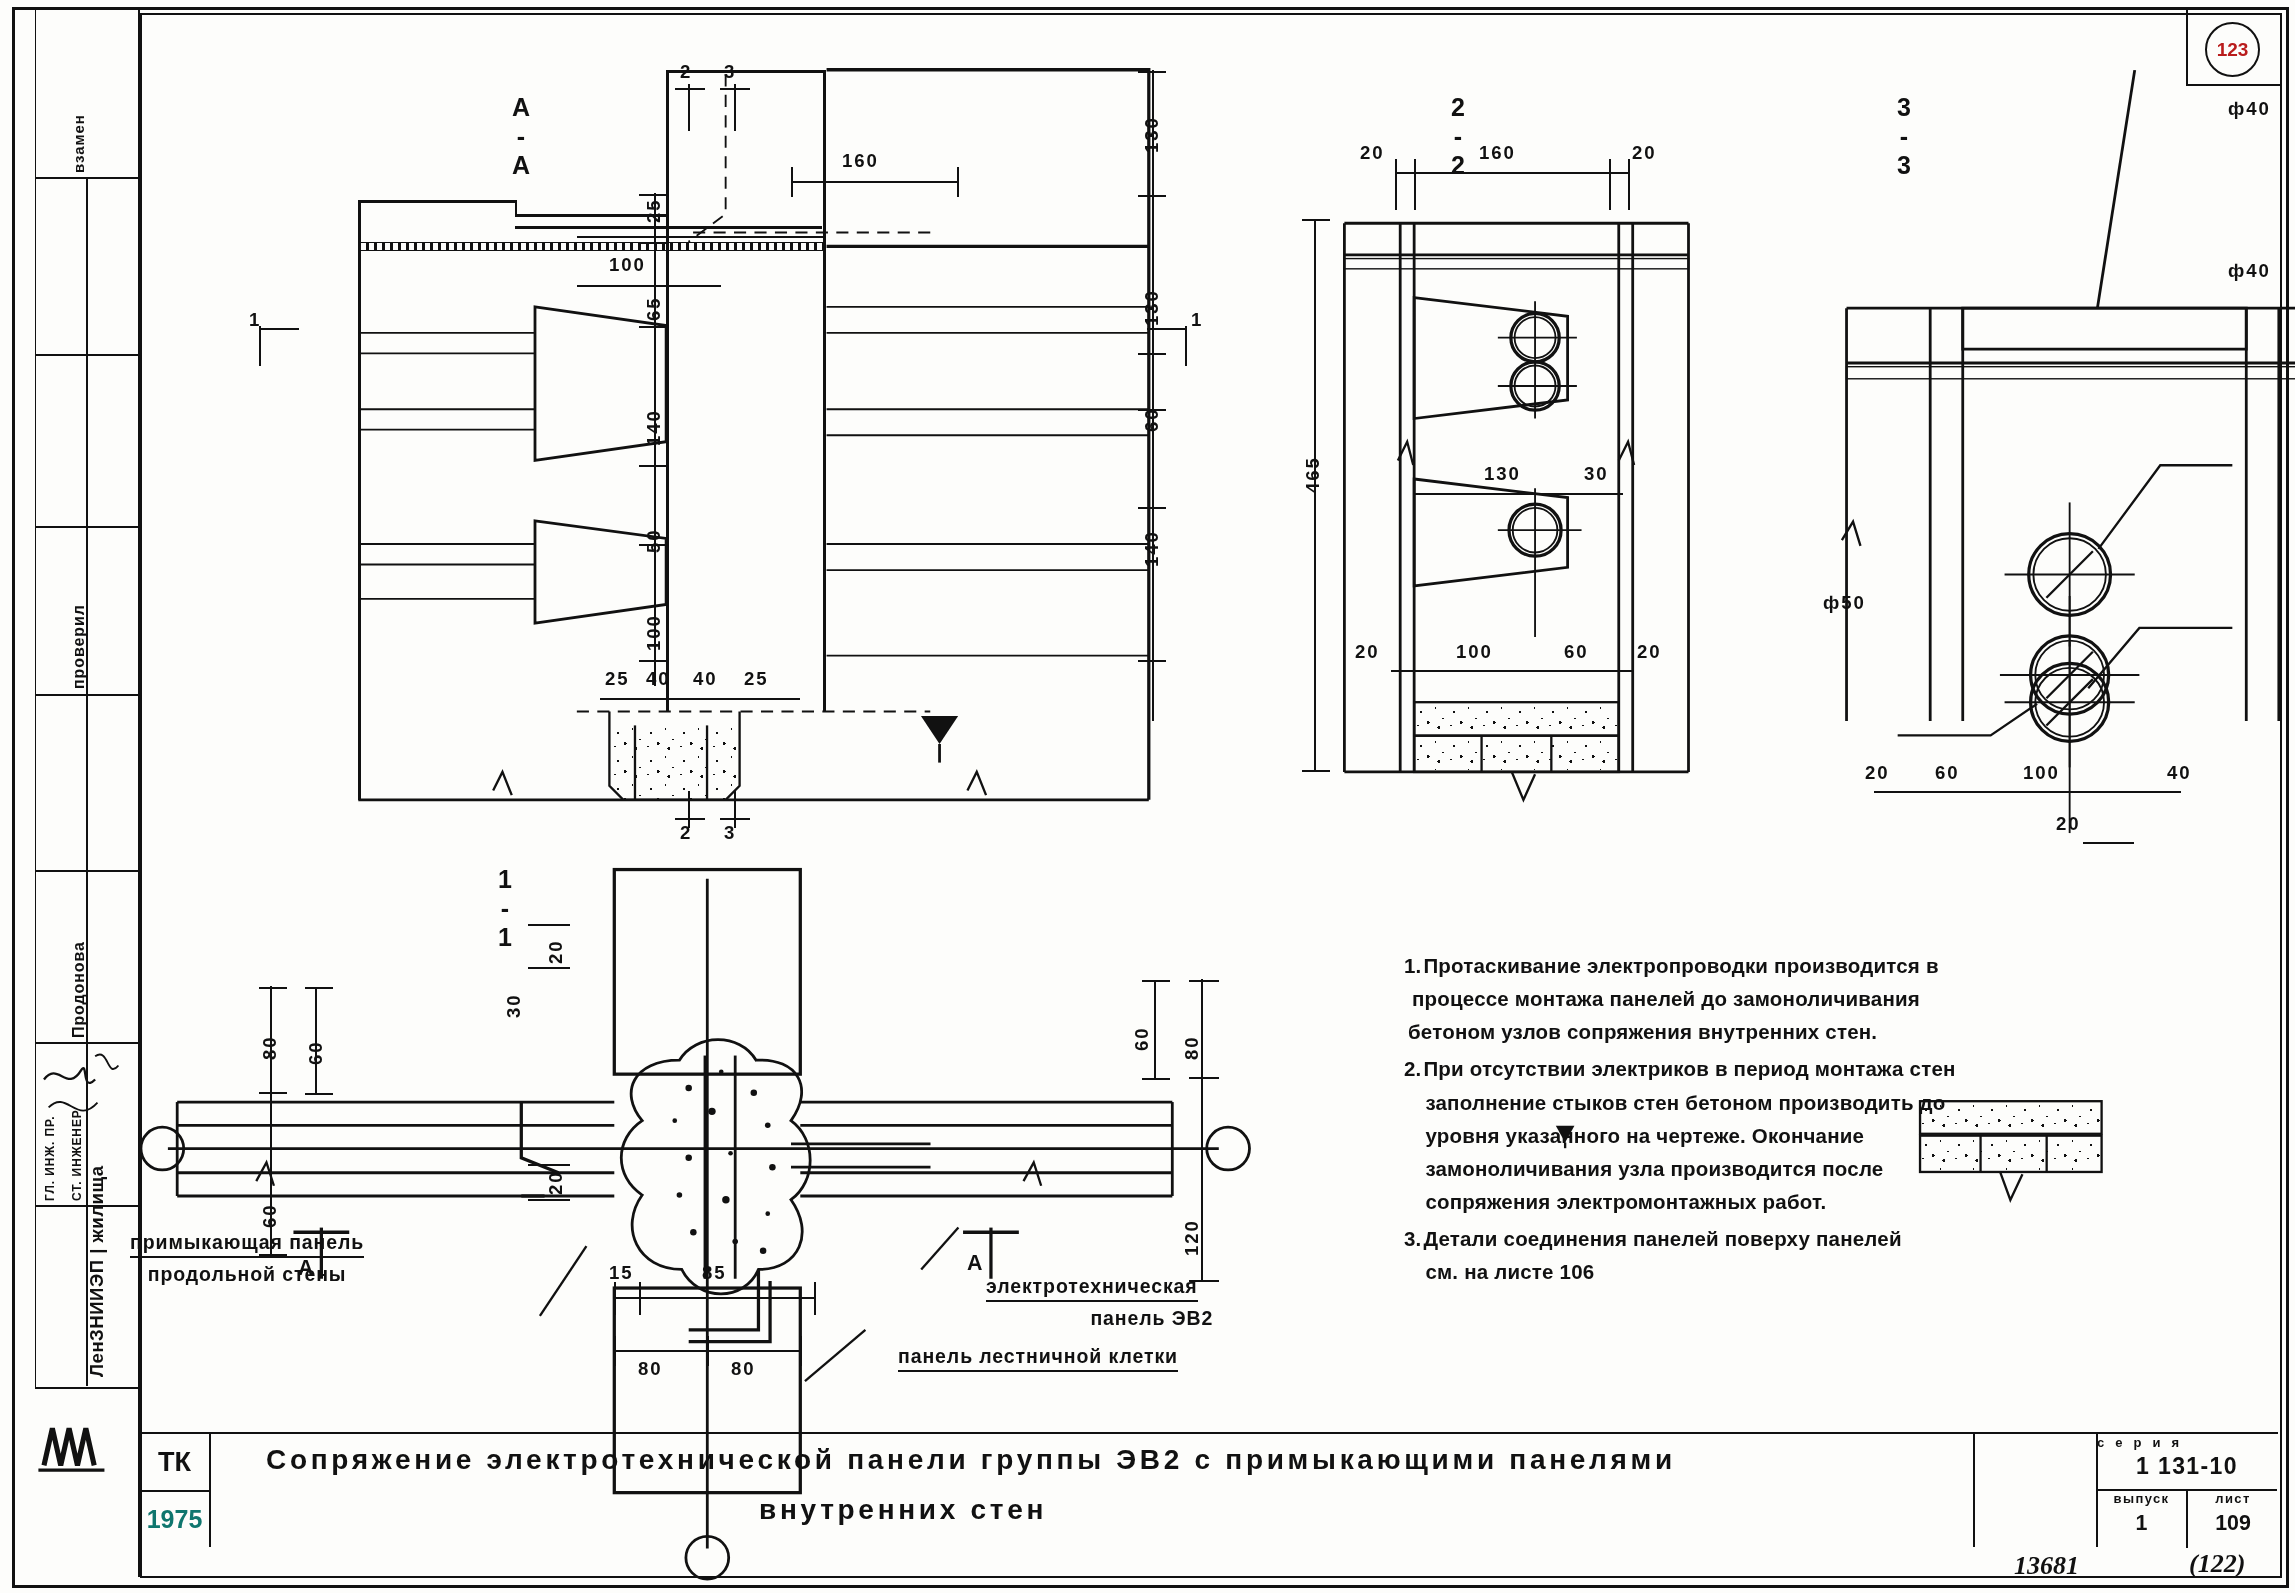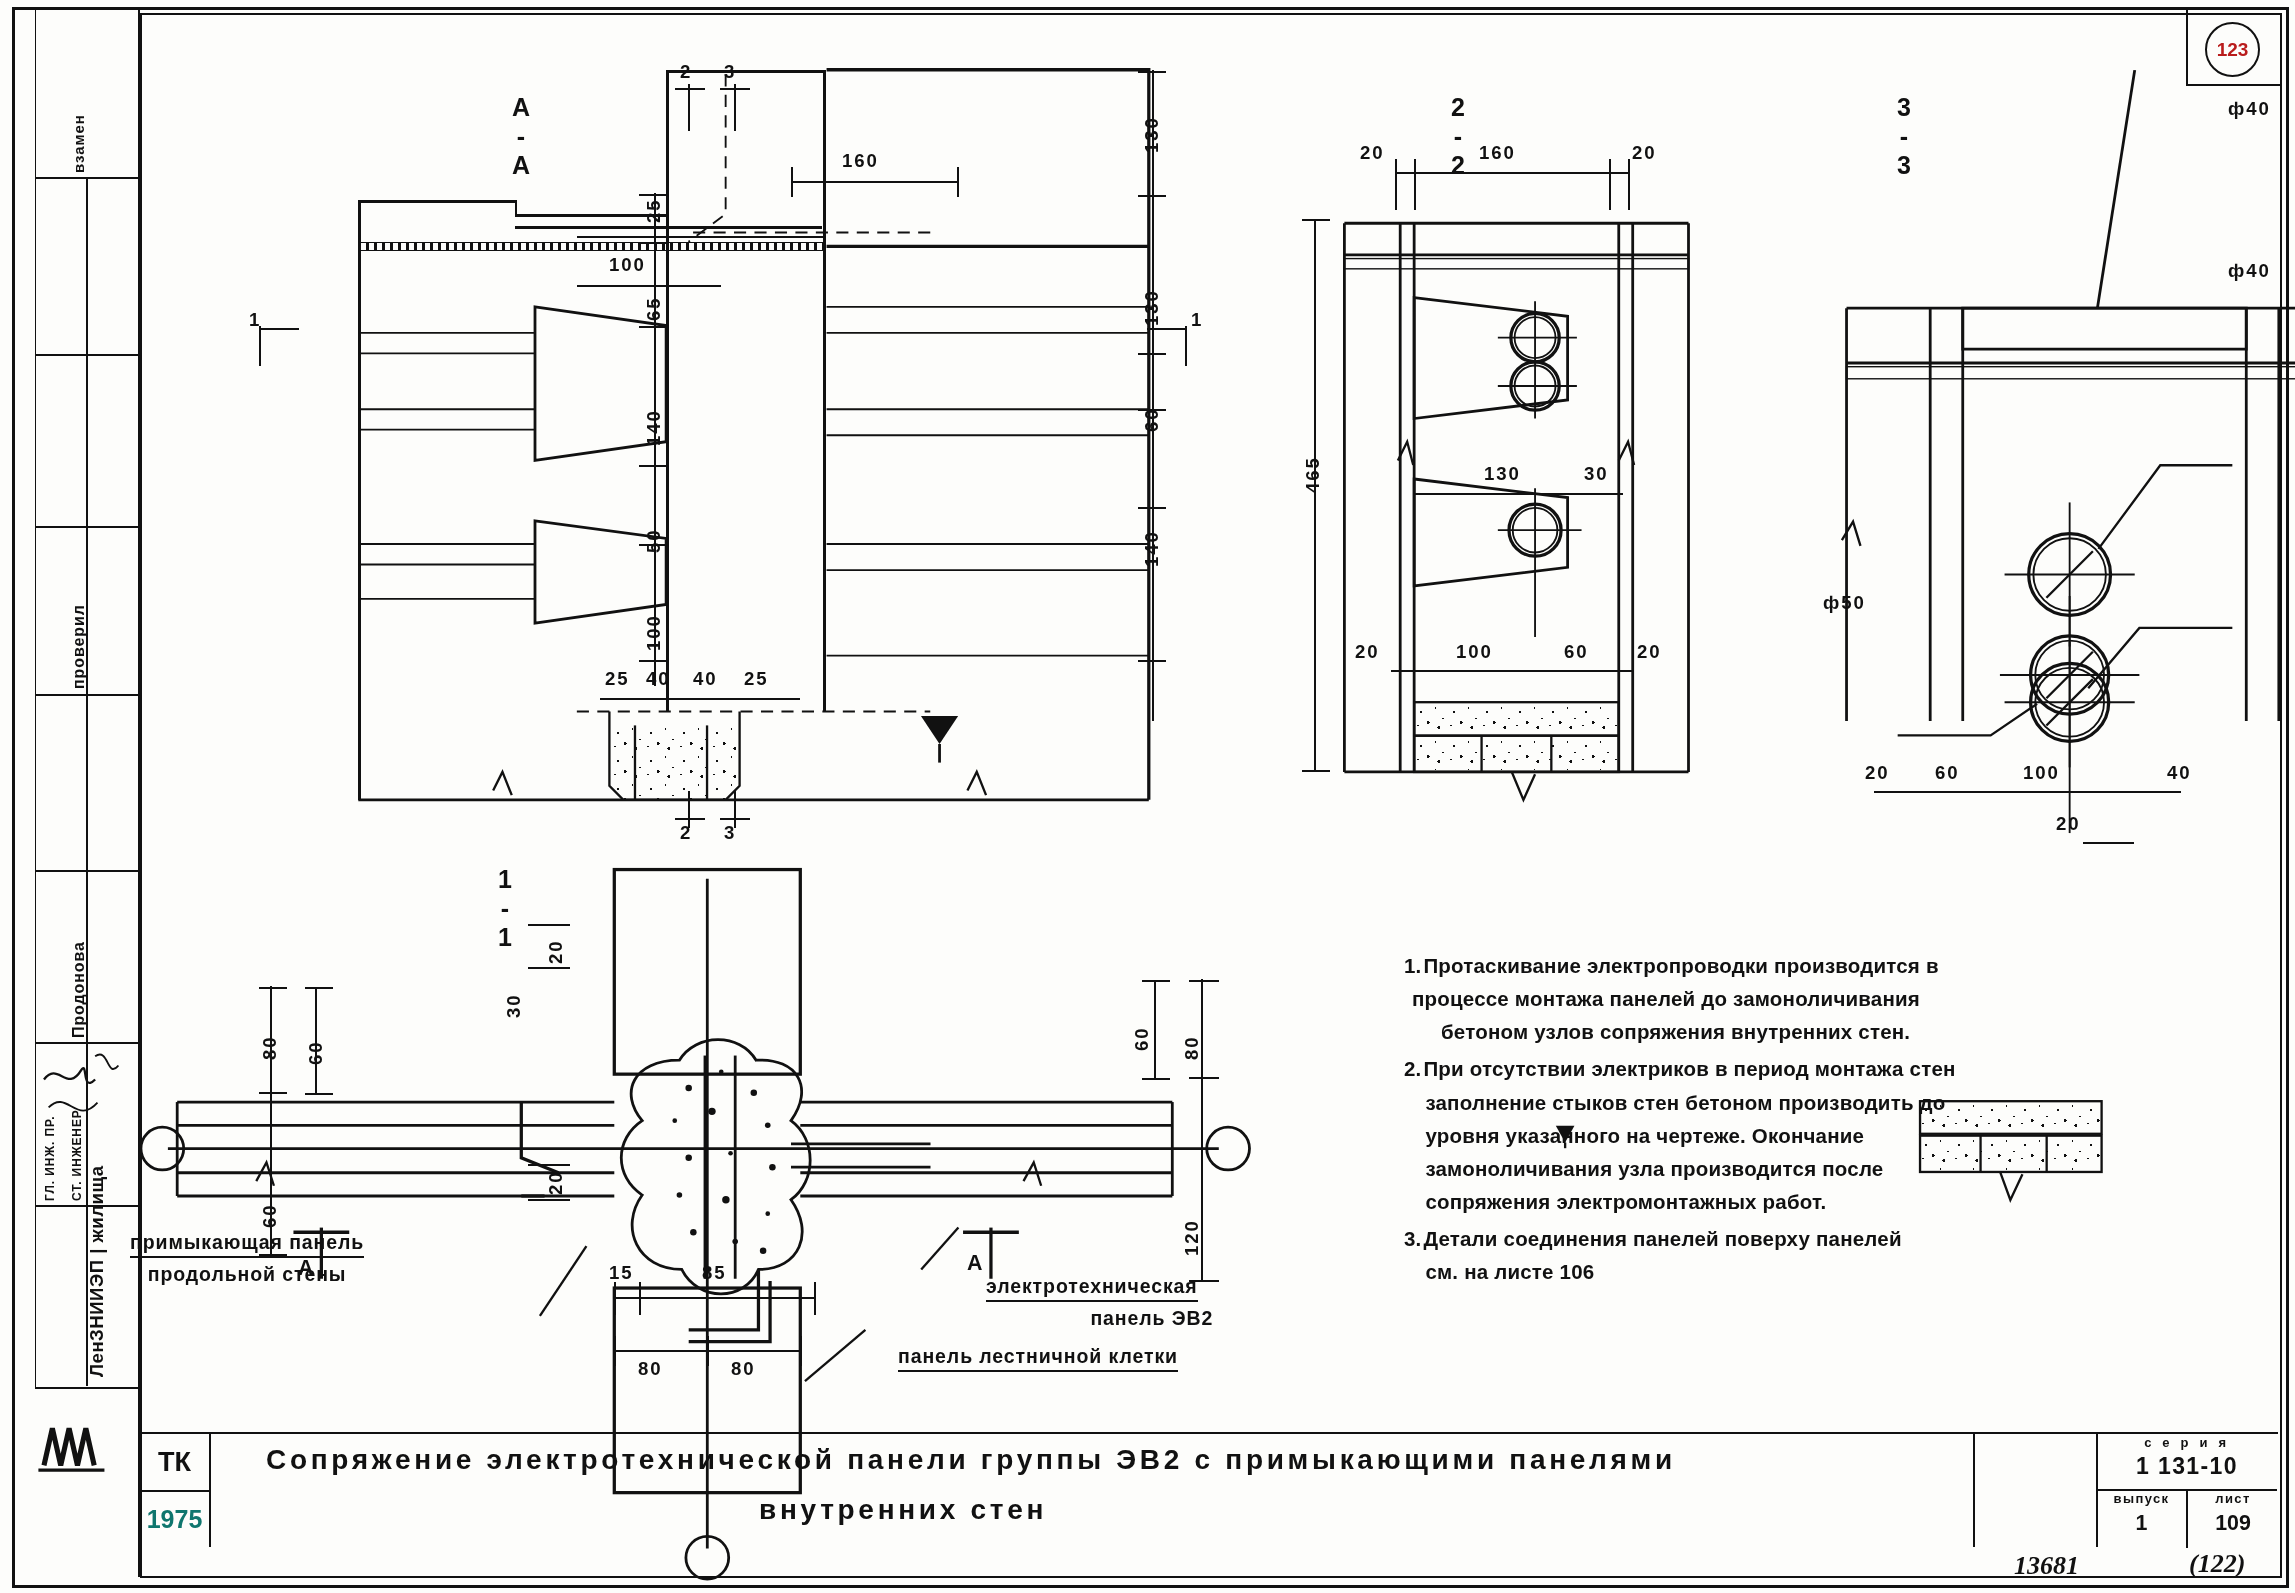--- a/index.html
+++ b/index.html
@@ -66,21 +66,21 @@
      display:flex;align-items:center;justify-content:center;font-weight:bold;font-size:27px;color:#111;}
   #tb-tk .r2{position:absolute;left:0;top:58px;width:100%;height:55px;
      display:flex;align-items:center;justify-content:center;font-weight:bold;font-size:25px;color:#0f766e;}
   #tb-main{position:absolute;left:70px;top:0;width:1763px;height:113px;border-right:2.8px solid #111;}
   .tb-title-l1{position:absolute;left:56px;top:10.2px;font-weight:bold;font-size:28px;letter-spacing:3.7px;color:#111;}
   .tb-title-l2{position:absolute;left:549px;top:60px;font-weight:bold;font-size:28px;letter-spacing:3.7px;color:#111;}
   #tb-org{position:absolute;left:1835px;top:0;width:121px;height:113px;border-right:2.8px solid #111;
      display:flex;align-items:center;justify-content:center;}
   #tb-ser{position:absolute;left:1957px;top:0;width:180px;height:113px;}
   #tb-ser .serhead{position:absolute;left:0;top:0;width:100%;height:55px;border-bottom:2.3px solid #111;}
-  #tb-ser .serhead .t1{position:absolute;left:0;top:0.9px;width:100%;text-align:center;font-weight:bold;font-size:13px;letter-spacing:3.7px;color:#111;}
+  #tb-ser .serhead .t1{position:absolute;left:0;top:0.9px;width:100%;font-weight:bold;font-size:13px;letter-spacing:3.7px;color:#111;}
   #tb-ser .serhead .t2{position:absolute;left:0;top:18.6px;width:100%;text-align:center;font-weight:bold;font-size:23px;letter-spacing:1.4px;color:#111;}
   #tb-ser .c1{position:absolute;left:0;top:56px;width:89px;height:58px;border-right:2.3px solid #111;}
   #tb-ser .c2{position:absolute;left:92px;top:56px;width:88px;height:58px;}
   #tb-ser .ch{position:absolute;left:0;top:0.9px;width:100%;text-align:center;font-weight:bold;font-size:13px;letter-spacing:1.4px;color:#111;}
   #tb-ser .cv{position:absolute;left:0;top:21.4px;width:100%;text-align:center;font-weight:bold;font-size:21.4px;color:#111;}
 
   
   #sheetnum{position:absolute;left:2205px;top:22px;width:51px;height:51px;border:2.3px solid #111;border-radius:50%;
      display:flex;align-items:center;justify-content:center;font-weight:bold;font-size:19px;color:#b91c1c;}
   #sheetnum-box{position:absolute;left:2186px;top:10.2px;width:93px;height:74px;border:2.3px solid #111;border-top:none;border-right:none;}
@@ -620,21 +620,21 @@
 
     <div class="abs" style="left:898px;top:1345px;">
       <div class="lbl" style="position:relative;left:0;top:0;border-bottom:2.3px solid #111;padding-bottom:1.9px;">панель лестничной клетки</div>
     </div>
   </div>
 
   <div id="notes">
     <div class="note">
       <span class="num">1.</span><span>Протаскивание электропроводки производится в</span><br>
       <span style="margin-left:8px">процессе монтажа панелей до замоноличивания</span><br>
-      <span style="margin-left:37px">бетоном узлов сопряжения внутренних стен.</span>
+      <span style="margin-left:4px">бетоном узлов сопряжения внутренних стен.</span>
     </div>
     <div class="note">
       <span class="num">2.</span><span>При отсутствии электриков в период монтажа стен</span><br>
       <span style="margin-left:21.4px">заполнение стыков стен бетоном производить до</span><br>
       <span style="margin-left:21.4px">уровня  указанного на чертеже. Окончание</span><br>
       <span style="margin-left:21.4px">замоноличивания  узла производится после</span><br>
       <span style="margin-left:21.4px">сопряжения электромонтажных работ.</span>
     </div>
     <div class="note">
       <span class="num">3.</span><span>Детали соединения панелей поверху панелей</span><br>

